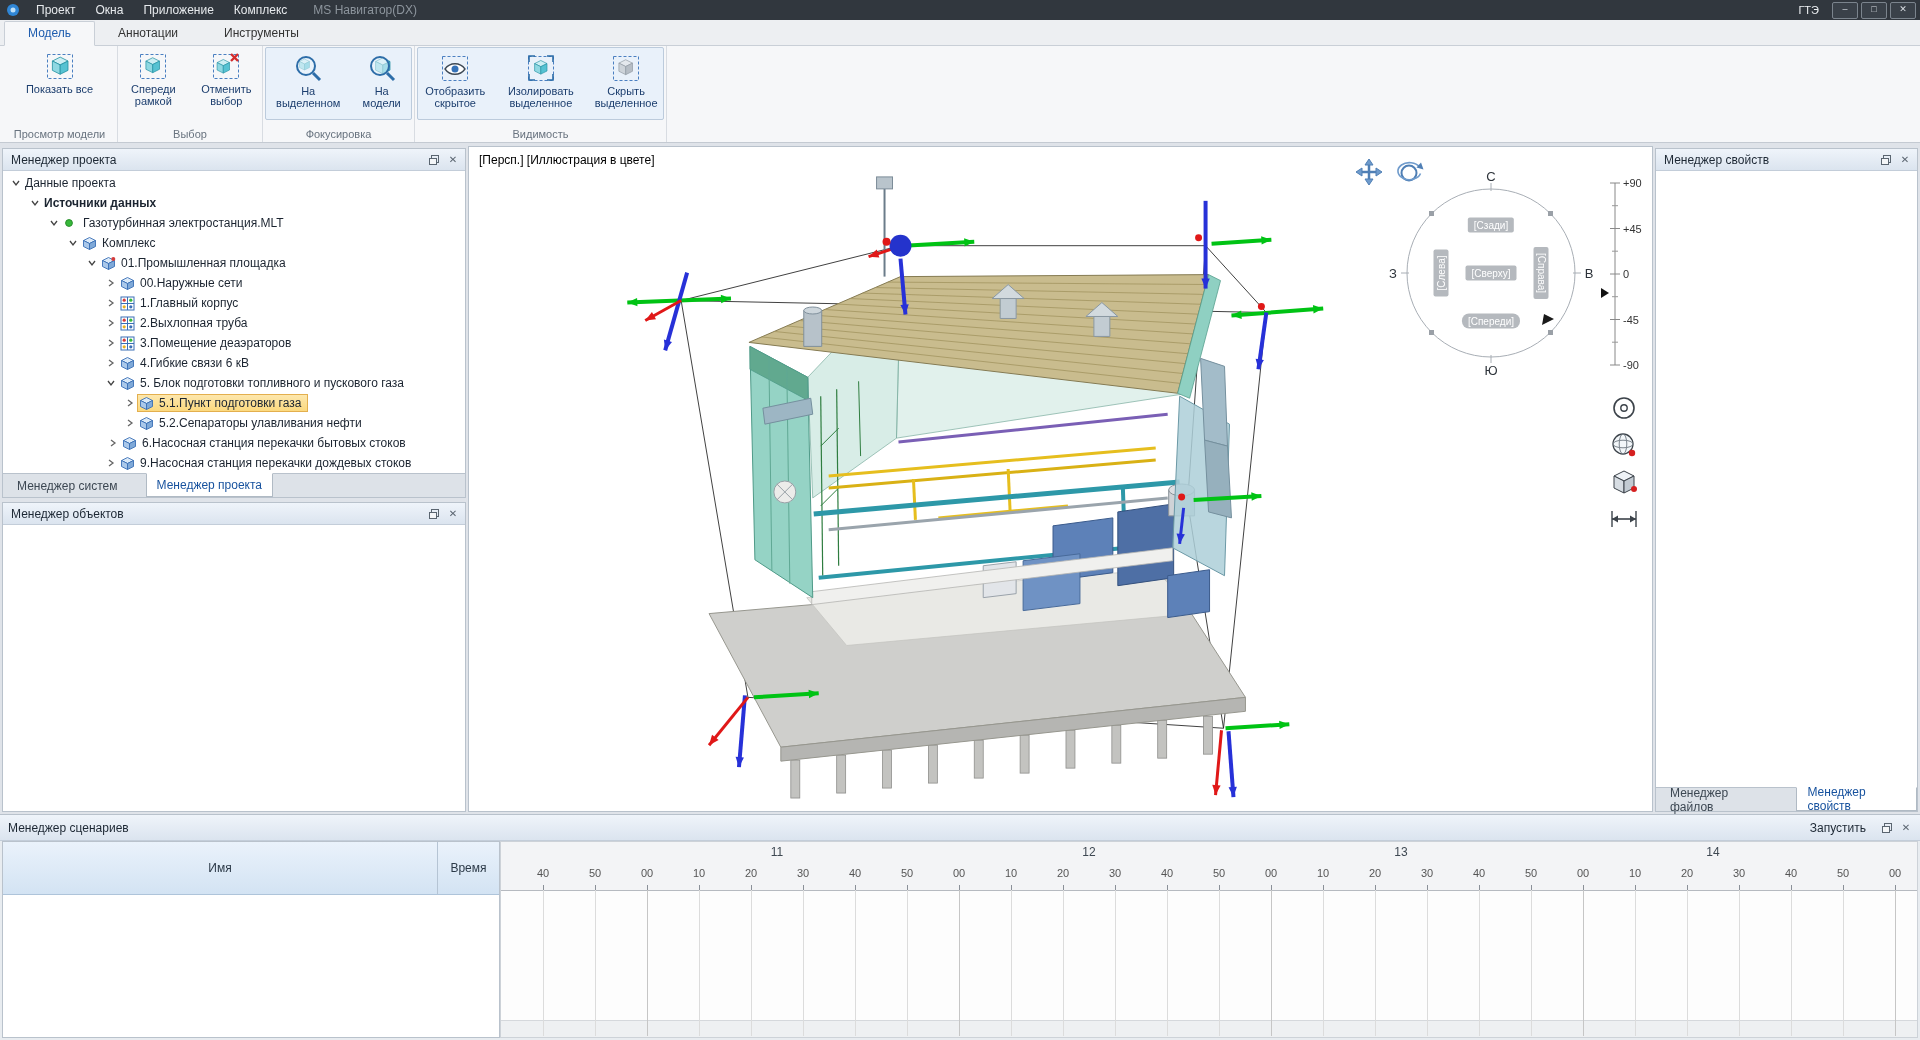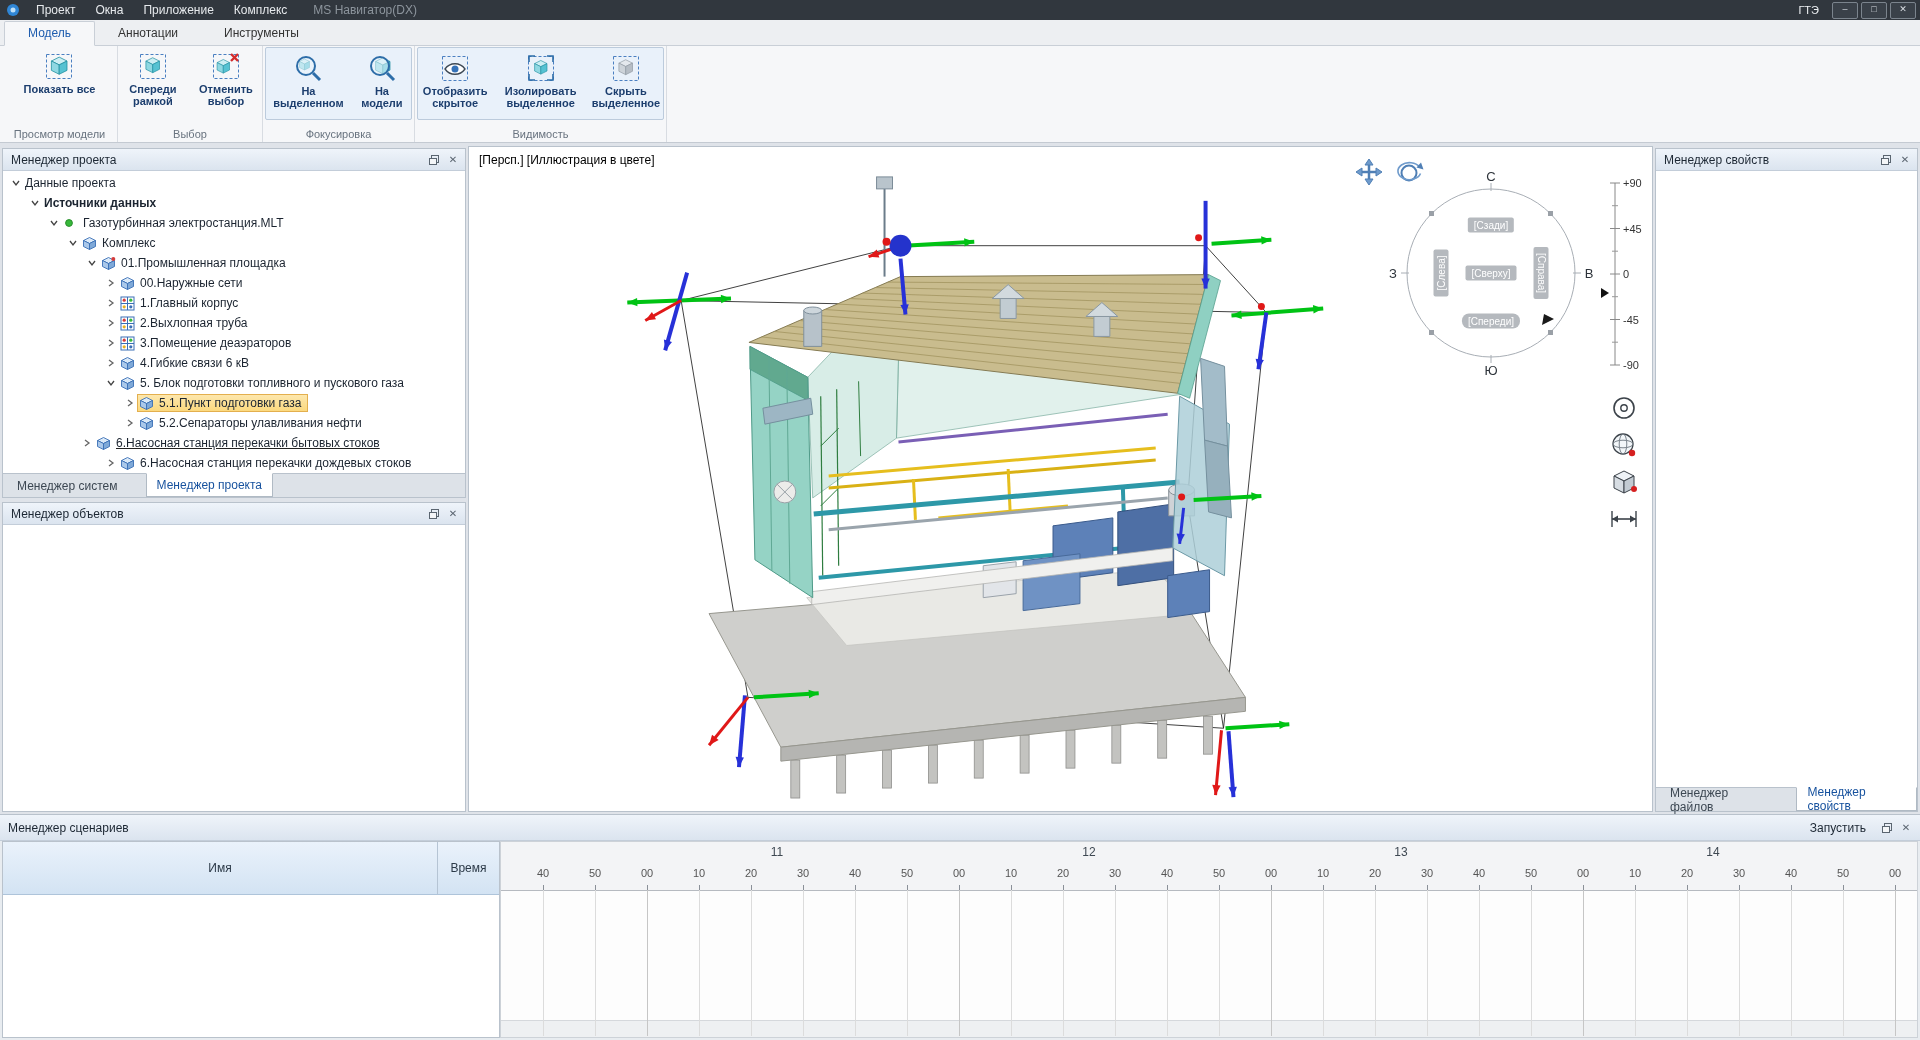--- a/index.html
+++ b/index.html
@@ -19,21 +19,21 @@
   
   .tabrow{position:absolute;top:20px;left:0;width:1920px;height:26px;background:#edeff2;
           border-bottom:1px solid #c9cfd7;padding-left:4px;box-sizing:border-box;}
   .rtab{display:inline-block;padding:4px 23px 5px;font-size:12px;color:#333;position:relative;top:1px;}
   .rtab.active{background:#f6f7f9;color:#1d5cae;border:1px solid #c9cfd7;border-bottom:1px solid #f6f7f9;
                border-radius:2px 2px 0 0;}
   
   .ribbon{position:absolute;top:46px;left:0;width:1920px;height:97px;background:#f6f7f9;
           border-bottom:1px solid #c4cad2;display:flex;padding-left:2px;box-sizing:border-box;}
   .rgroup{position:relative;height:96px;border-right:1px solid #d8dce2;box-sizing:border-box;flex:none;}
-  .rbtns{height:74px;display:flex;justify-content:center;align-items:flex-start;gap:2px;padding-top:2px;box-sizing:border-box;font-weight:bold;}
+  .rbtns{height:74px;display:flex;justify-content:center;align-items:flex-start;gap:2px;padding-top:2px;box-sizing:border-box;}
   .rgroup.hl .rbtns{background:#e9f1fa;border:1px solid #bccbdc;border-radius:2px;margin:1px 2px 0 2px;height:73px;}
   .rbtn{display:flex;flex-direction:column;align-items:center;padding:3px 2px 0;max-width:92px;cursor:default;}
   .rbtn .ric{width:30px;height:30px;}
   .rbl{font-size:11px;line-height:12px;color:#1c3e6e;text-align:center;margin-top:2px;}
   .rlabel{position:absolute;bottom:2px;left:0;right:0;text-align:center;font-size:11px;color:#68737f;}
   
   .main{position:absolute;top:144px;left:0;width:1920px;height:670px;}
   .leftdock{position:absolute;left:2px;top:4px;width:464px;height:664px;}
   .rightdock{position:absolute;left:1655px;top:4px;width:263px;height:664px;}
   .panel{position:absolute;left:0;right:0;background:#fff;border:1px solid #b9c2cc;box-sizing:border-box;}
@@ -466,21 +466,21 @@
                 <span class="ticon">
                   <svg width="15" height="15" viewBox="0 0 15 15">
                     <polygon points="7.5,1.5 13.5,4.5 7.5,7.5 1.5,4.5" fill="#dceaf8" stroke="#3a6fb5" stroke-width="0.9"></polygon>
                     <polygon points="1.5,4.5 7.5,7.5 7.5,13.5 1.5,10.5" fill="#aac8ea" stroke="#3a6fb5" stroke-width="0.9"></polygon>
                     <polygon points="13.5,4.5 7.5,7.5 7.5,13.5 13.5,10.5" fill="#7fa9d8" stroke="#3a6fb5" stroke-width="0.9"></polygon>
                   </svg>
                 </span>
                 <span class="tlabel">5.2.Сепараторы улавливания нефти</span>
               </span>
             </div>
-            <div class="trow" style="padding-left: 77px; text-decoration: underline;">
+            <div class="trow" style="padding-left: 103px;">
               <span class="texp">
                 <svg width="10" height="10" viewBox="0 0 10 10">
                   <path d="M3 2 L7 5 L3 8" stroke="#666" fill="none" stroke-width="1.3"></path>
                 </svg>
               </span>
               <span class="tinner">
                 <span class="ticon">
                   <svg width="15" height="15" viewBox="0 0 15 15">
                     <polygon points="7.5,1.5 13.5,4.5 7.5,7.5 1.5,4.5" fill="#dceaf8" stroke="#3a6fb5" stroke-width="0.9"></polygon>
                     <polygon points="1.5,4.5 7.5,7.5 7.5,13.5 1.5,10.5" fill="#aac8ea" stroke="#3a6fb5" stroke-width="0.9"></polygon>
@@ -497,21 +497,21 @@
                 </svg>
               </span>
               <span class="tinner">
                 <span class="ticon">
                   <svg width="15" height="15" viewBox="0 0 15 15">
                     <polygon points="7.5,1.5 13.5,4.5 7.5,7.5 1.5,4.5" fill="#dceaf8" stroke="#3a6fb5" stroke-width="0.9"></polygon>
                     <polygon points="1.5,4.5 7.5,7.5 7.5,13.5 1.5,10.5" fill="#aac8ea" stroke="#3a6fb5" stroke-width="0.9"></polygon>
                     <polygon points="13.5,4.5 7.5,7.5 7.5,13.5 13.5,10.5" fill="#7fa9d8" stroke="#3a6fb5" stroke-width="0.9"></polygon>
                   </svg>
                 </span>
-                <span class="tlabel">6.Насосная станция перекачки дождевых стоков</span>
+                <span class="tlabel">9.Насосная станция перекачки дождевых стоков</span>
               </span>
             </div>
           </div>
       </section>
       <div class="dtabs" id="leftTabs" style="top:326px;">
           <span class="dtab">Менеджер систем</span>
           <span class="dtab active">Менеджер проекта</span>
         </div>
       <section class="panel" style="top:354px;height:310px;">
         <div class="ptitle">

